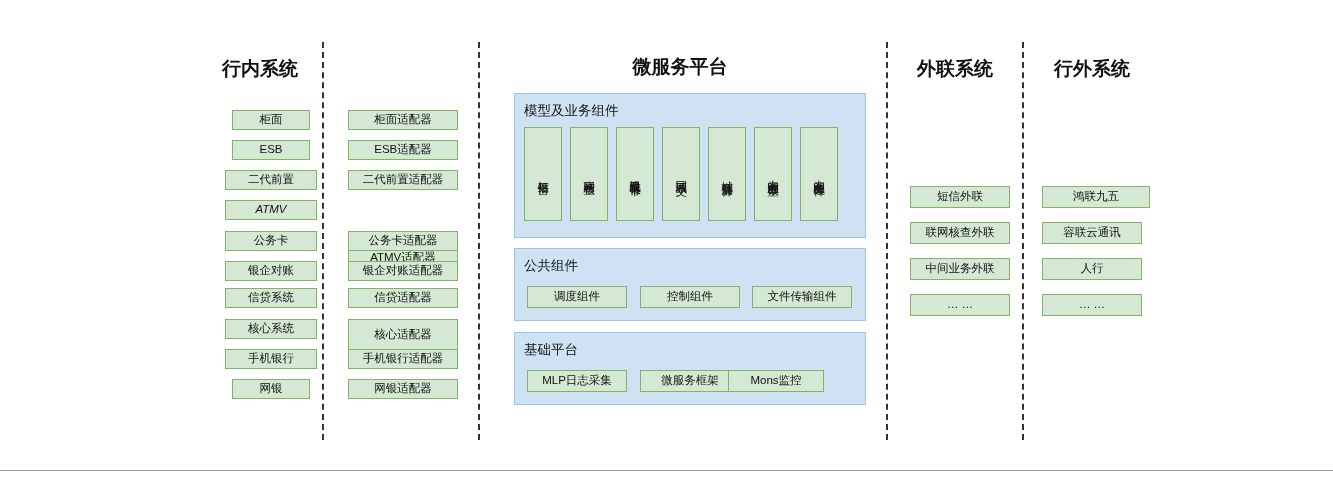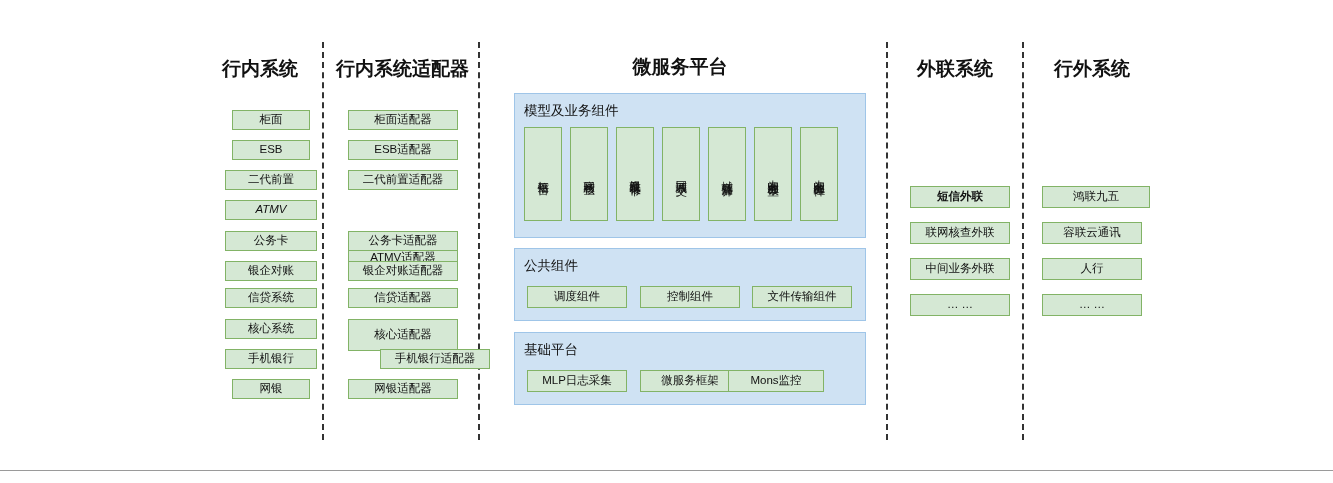--- a/index.html
+++ b/index.html
@@ -101,21 +101,20 @@
 <body>
 
 <div class="canvas">
 
   <div class="vsep" style="left:322px;"></div>
   <div class="vsep" style="left:478px;"></div>
   <div class="vsep" style="left:886px;"></div>
   <div class="vsep" style="left:1022px;"></div>
 
   <div class="col-title" style="left:200px; top:56px; width:120px;">行内系统</div>
-  <div class="col-title" style="left:330px; top:56px; width:145px;">行内系统适配器</div>
   <div class="col-title" style="left:570px; top:54px; width:220px;">微服务平台</div>
   <div class="col-title" style="left:895px; top:56px; width:120px;">外联系统</div>
   <div class="col-title" style="left:1032px; top:56px; width:120px;">行外系统</div>
 
   <div class="gbox" style="left:232px; top:110px; width:78px; height:20px;">柜面</div>
   <div class="gbox" style="left:232px; top:140px; width:78px; height:20px;">ESB</div>
   <div class="gbox" style="left:225px; top:170px; width:92px; height:20px;">二代前置</div>
   <div class="gbox" style="left:225px; top:200px; width:92px; height:20px;font-style:italic;">ATMV</div>
   <div class="gbox" style="left:225px; top:231px; width:92px; height:20px;">公务卡</div>
   <div class="gbox" style="left:225px; top:261px; width:92px; height:20px;">银企对账</div>
@@ -125,21 +124,21 @@
   <div class="gbox" style="left:232px; top:379px; width:78px; height:20px;">网银</div>
 
   <div class="gbox" style="left:348px; top:110px; width:110px; height:20px;">柜面适配器</div>
   <div class="gbox" style="left:348px; top:140px; width:110px; height:20px;">ESB适配器</div>
   <div class="gbox" style="left:348px; top:170px; width:110px; height:20px;">二代前置适配器</div>
   <div class="gbox" style="left:348px; top:200px; width:110px; height:20px;margin-top:48px;">ATMV适配器</div>
   <div class="gbox" style="left:348px; top:231px; width:110px; height:20px;">公务卡适配器</div>
   <div class="gbox" style="left:348px; top:261px; width:110px; height:20px;">银企对账适配器</div>
   <div class="gbox" style="left:348px; top:288px; width:110px; height:20px;">信贷适配器</div>
   <div class="gbox" style="left:348px; top:319px; width:110px; height:32px;">核心适配器</div>
-  <div class="gbox" style="left:348px; top:349px; width:110px; height:20px;margin-left:32px;">手机银行适配器</div>
+  <div class="gbox" style="left:348px; top:349px; width:110px; height:20px;">手机银行适配器</div>
   <div class="gbox" style="left:348px; top:379px; width:110px; height:20px;">网银适配器</div>
 
   <div class="bpanel" style="left:514px; top:93px; width:352px; height:145px;"></div>
   <div class="bpanel-title" style="left:524px; top:102px;">模型及业务组件</div>
 
   <div class="vbox" style="left:524px; top:127px; width:38px; height:94px;">
     <span>短信平台</span>
   </div>
   <div class="vbox" style="left:570px; top:127px; width:38px; height:94px;">
     <span>联网核查</span>
@@ -167,21 +166,21 @@
   <div class="gbox" style="left:640px; top:286px; width:100px; height:22px;">控制组件</div>
   <div class="gbox" style="left:752px; top:286px; width:100px; height:22px;">文件传输组件</div>
 
   <div class="bpanel" style="left:514px; top:332px; width:352px; height:73px;"></div>
   <div class="bpanel-title" style="left:524px; top:341px;">基础平台</div>
 
   <div class="gbox" style="left:527px; top:370px; width:100px; height:22px;">MLP日志采集</div>
   <div class="gbox" style="left:640px; top:370px; width:100px; height:22px;">微服务框架</div>
   <div class="gbox" style="left:728px; top:370px; width:96px; height:22px;">Mons监控</div>
 
-  <div class="gbox" style="left:910px; top:186px; width:100px; height:22px;font-weight:bold;">短信外联</div>
+  <div class="gbox" style="left:910px; top:186px; width:100px; height:22px;">短信外联</div>
   <div class="gbox" style="left:910px; top:222px; width:100px; height:22px;">联网核查外联</div>
   <div class="gbox" style="left:910px; top:258px; width:100px; height:22px;">中间业务外联</div>
   <div class="gbox" style="left:910px; top:294px; width:100px; height:22px;">… …</div>
 
   <div class="gbox" style="left:1042px; top:186px; width:108px; height:22px;">鸿联九五</div>
   <div class="gbox" style="left:1042px; top:222px; width:100px; height:22px;">容联云通讯</div>
   <div class="gbox" style="left:1042px; top:258px; width:100px; height:22px;">人行</div>
   <div class="gbox" style="left:1042px; top:294px; width:100px; height:22px;">… …</div>
 
 </div>

